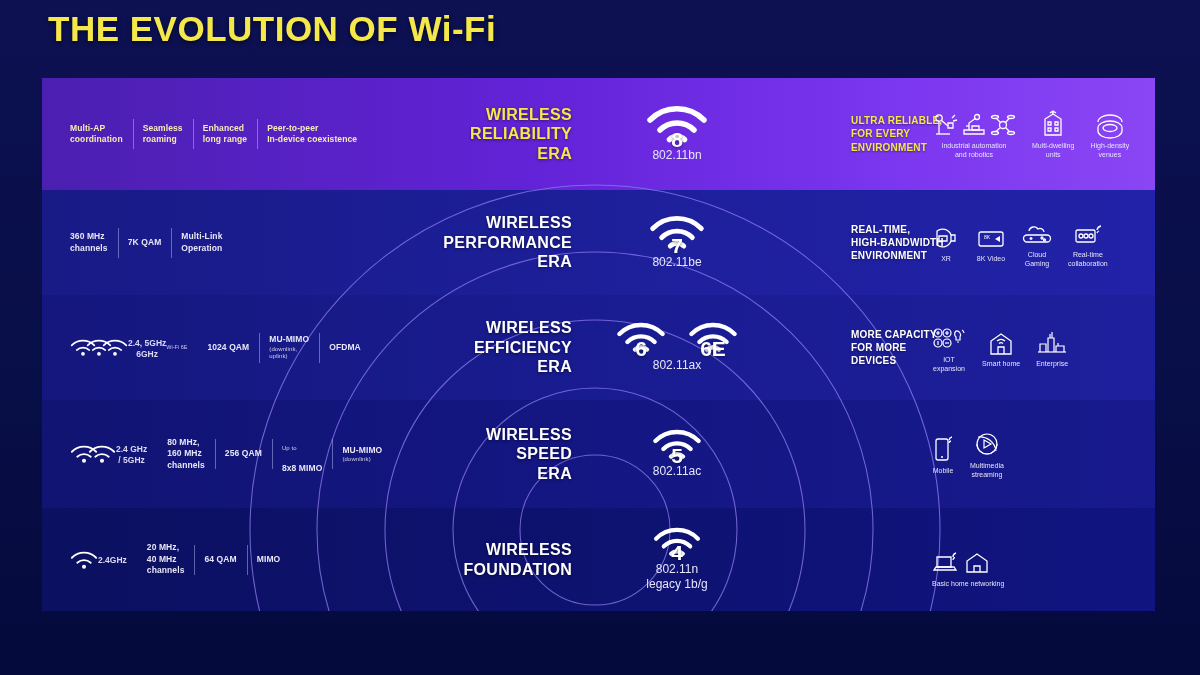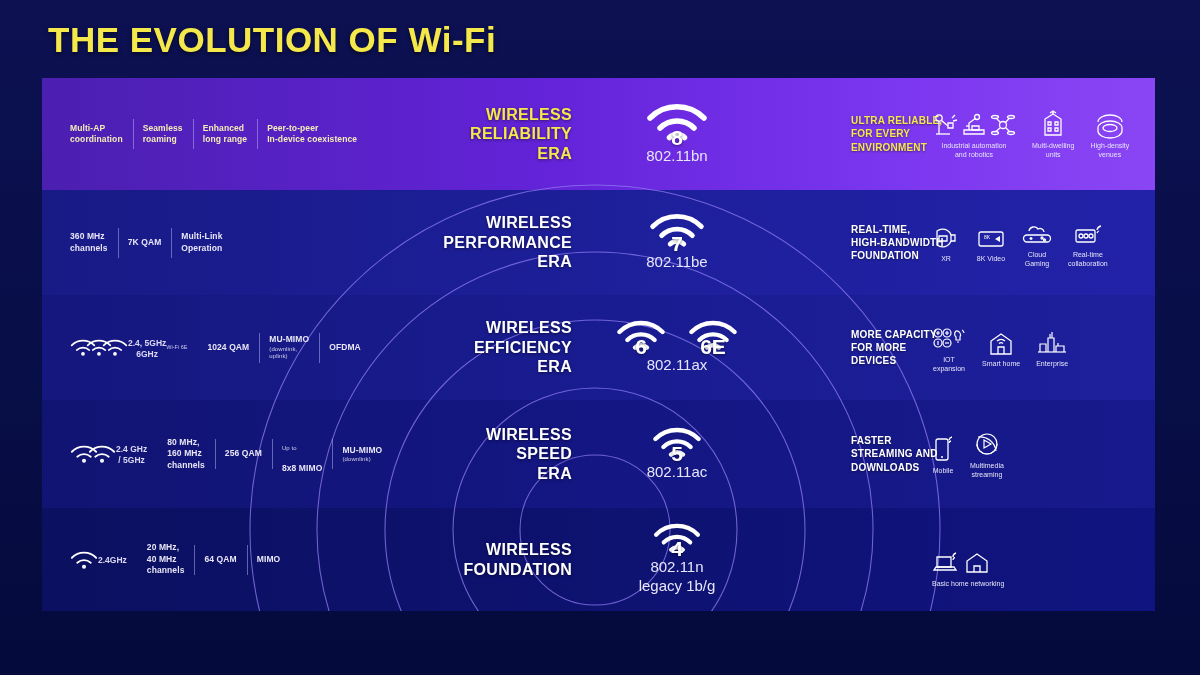--- a/index.html
+++ b/index.html
@@ -5,21 +5,21 @@
   html,body{margin:0;padding:0;}
   body{
     width:1200px;height:675px;overflow:hidden;
     background:#0a1050;
     font-family:"Liberation Sans", sans-serif;
     position:relative;
   }
   .page{position:absolute;inset:0;background:linear-gradient(180deg,#0d1152 0%,#080e47 55%,#050a3c 100%);}
 
   .title{
-    position:absolute;left:48px;top:20px;
+    position:absolute;left:48px;top:9px;
     font-size:35px;font-weight:bold;letter-spacing:.5px;
     color:#f5e84b;text-shadow:0 2px 4px rgba(0,0,0,.55);
     white-space:nowrap;
   }
 
   .panel{
     position:absolute;left:42px;top:78px;width:1113px;height:533px;
     overflow:hidden;
   }
 
@@ -68,21 +68,21 @@
   .cell-logo{
     position:absolute;left:535px;top:0;width:200px;height:100%;
     display:flex;flex-direction:column;align-items:center;justify-content:center;
   }
   .logo-row{display:flex;align-items:flex-end;gap:22px;}
   .logo-one{display:flex;flex-direction:column;align-items:center;}
   .gen-num{
     color:#ffffff;font-size:21px;font-weight:bold;line-height:.8;
     margin-top:-13px;text-shadow:0 1px 3px rgba(0,0,0,.45);
   }
-  .std{color:#e7e6fb;font-size:15px;text-align:center;line-height:1.25;white-space:pre-line;}
+  .std{color:#e7e6fb;font-size:12px;text-align:center;line-height:1.25;white-space:pre-line;}
 
   .cell-benefit{
     position:absolute;left:770px;top:0;width:120px;height:100%;
     display:flex;align-items:center;margin-left:39px;
   }
   .benefit{
     font-size:10px;font-weight:bold;line-height:1.32;color:#ffffff;
     letter-spacing:.2px;white-space:pre-line;text-shadow:0 1px 2px rgba(0,0,0,.45);
   }
   .row.r0 .benefit{color:#f5e84b;}
@@ -243,21 +243,21 @@
               </g>
             </svg>
             <div class="gen-num">7</div>
           </div>
         </div>
         <div class="std">802.11be</div>
       </div>
       <div class="cell-benefit">
         <div class="benefit">REAL-TIME,
 HIGH-BANDWIDTH
-FOUNDATION</div>
+ENVIRONMENT</div>
       </div>
       <div class="cell-uses">
         <div class="use">
           <div class="use-icons">
             <svg width="28" height="24" viewBox="0 0 28 24" fill="none" stroke="#fff" stroke-width="1.3">
               <path d="M5 4 a9 9 0 0 1 14 4 v6 a9 9 0 0 1 -14 4 z"></path>
               <path d="M7 9 h8 v5 h-8 z"></path>
                 <path d="M19 8 h4 v6 h-4"></path>
             </svg>
           </div>
@@ -472,25 +472,20 @@
                 <path d="M4 15 A38 38 0 0 1 58 15" stroke-width="5.5"></path>
                 <path d="M14 25 A24 24 0 0 1 48 25" stroke-width="5.5"></path>
                 <path d="M23.5 34.5 A11 11 0 0 1 38.5 34.5" stroke-width="5.5"></path>
               </g>
             </svg>
             <div class="gen-num">5</div>
           </div>
         </div>
         <div class="std">802.11ac</div>
       </div>
-      <div class="cell-benefit">
-        <div class="benefit">FASTER
-STREAMING AND
-DOWNLOADS</div>
-      </div>
       <div class="cell-uses">
         <div class="use">
           <div class="use-icons">
             <svg width="22" height="28" viewBox="0 0 22 28" fill="none" stroke="#fff" stroke-width="1.3">
               <rect x="4" y="4" width="12" height="21" rx="2"></rect>
               <path d="M9 22 h2"></path>
               <path d="M17 5 a4 4 0 0 1 3 -3 M17 8 a2.5 2.5 0 0 1 2 -2"></path>
             </svg>
           </div>
           <div class="use-label">Mobile</div>

